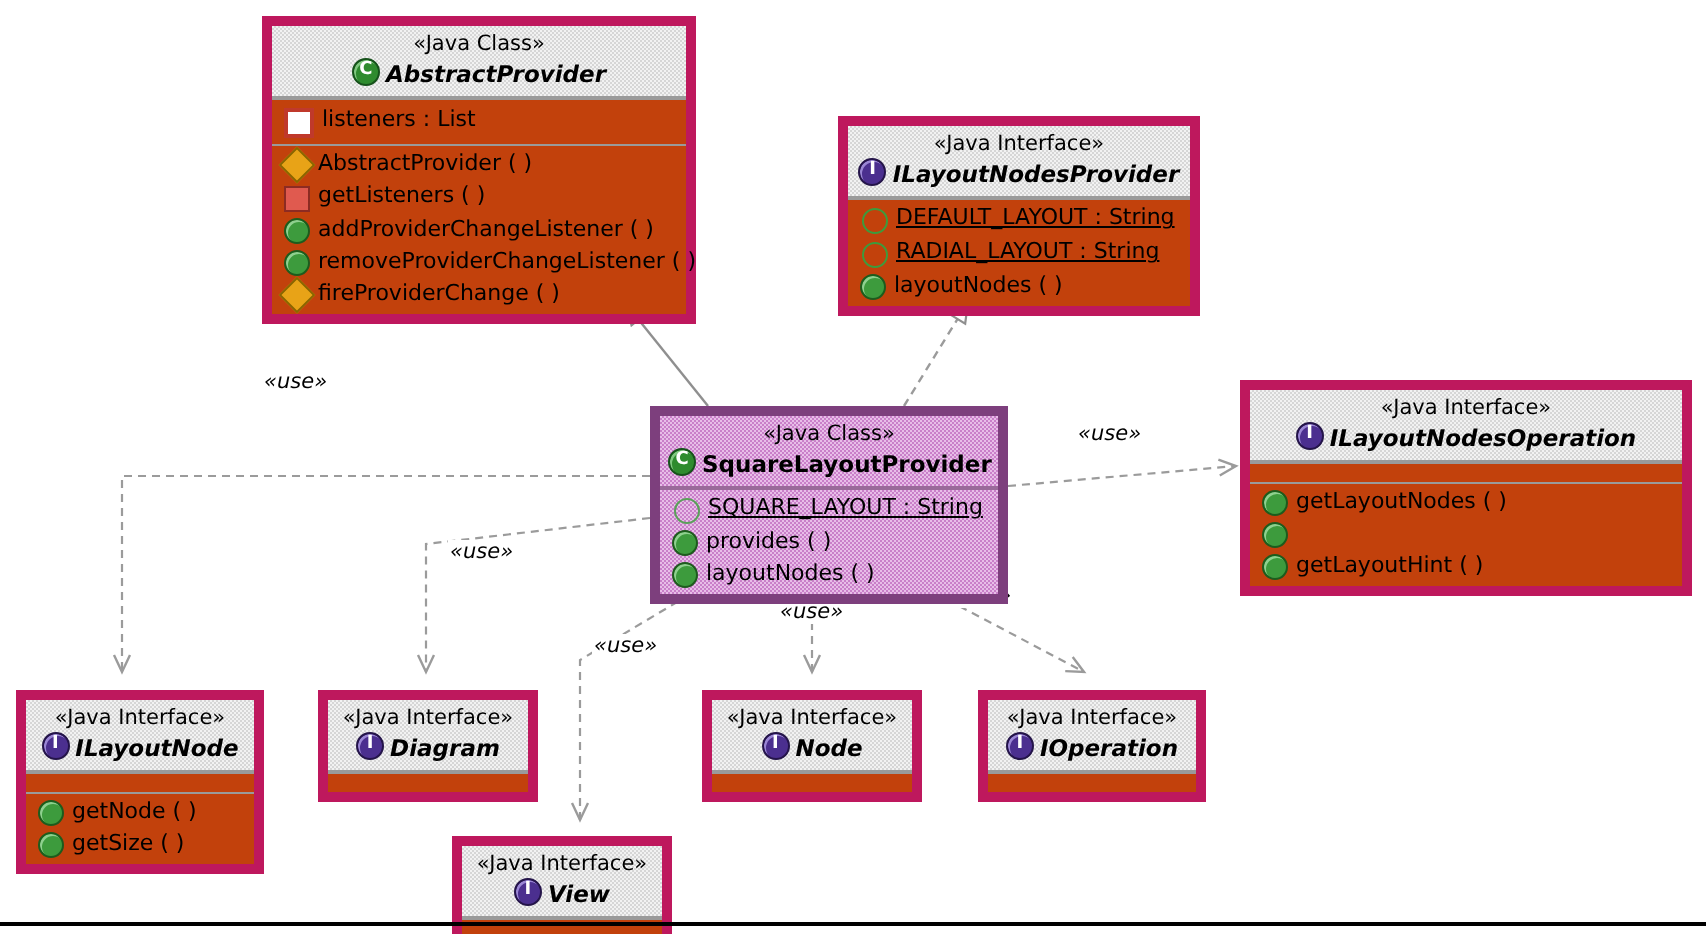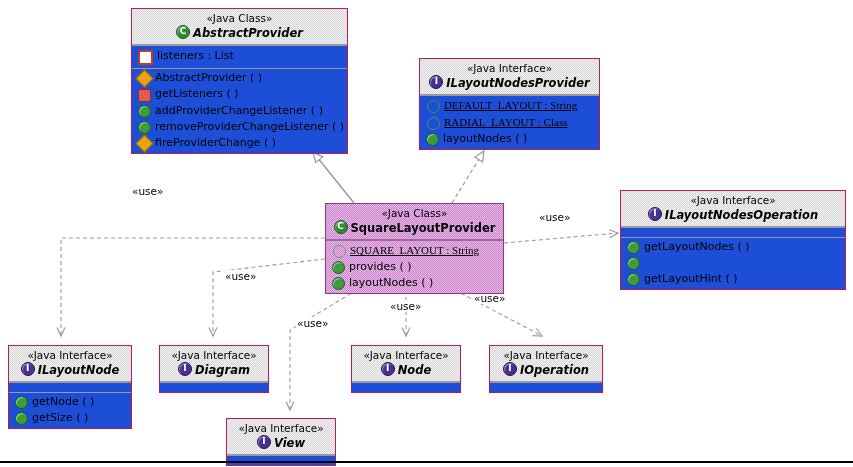--- a/index.html
+++ b/index.html
@@ -10,22 +10,22 @@
     overflow:hidden;
     position:relative;
   }
   #canvas{position:absolute;left:0;top:0;width:853px;height:467px;background:#fff;}
   #edges{position:absolute;left:0;top:0;width:853px;height:467px;pointer-events:none;}
 
   
   .uml{
     position:absolute;
     box-sizing:border-box;
-    border:1px solid #be185d;
-    background:#1d4ed8;
+    border:5px solid #be185d;
+    background:#c2410c;
     font-size:11px;
     color:#000;
     line-height:1.15;
   }
   .uml .hdr{
     background-image:
       linear-gradient(45deg,#d6d6d6 25%,transparent 25%,transparent 75%,#d6d6d6 75%),
       linear-gradient(45deg,#d6d6d6 25%,transparent 25%,transparent 75%,#d6d6d6 75%);
     background-size:2px 2px;
     background-position:0 0,1px 1px;
@@ -54,21 +54,21 @@
     border-top-color:#9a6a9a;
   }
   .stereo{font-size:10.5px;color:#000;display:block;letter-spacing:0px;}
   .cname{display:block;font-weight:bold;font-style:italic;font-size:11.5px;margin-top:1px;white-space:nowrap;}
   .cname.nonitalic{font-style:normal;}
 
   .sect{border-top:1px solid #9a9a9a;padding:1px 0 2px 0;}
   .sect.empty{min-height:9px;padding:0;}
   .row{display:flex;align-items:center;padding:1px 3px 1px 5px;white-space:nowrap;}
   .row .lbl{font-size:11px;}
-  .row .lbl.uline{text-decoration:underline;font-family:Liberation Serif, serif;}
+  .row .lbl.uline{text-decoration:underline;}
   .row .lbl.ital{}
   .row .ico{width:11px;height:11px;margin-right:4px;flex:0 0 11px;position:relative;}
 
   
   .ic-field-priv{border:2px solid #c0392b;background:#fff;width:7px;height:7px;margin-top:2px;margin-left:1px;}
   .ic-method-prot{width:9px;height:9px;margin-top:1px;margin-left:1px;background:#e8a317;border:1px solid #8a6400;transform:rotate(45deg);}
   .ic-method-priv{width:8px;height:8px;margin-top:2px;margin-left:1px;background:#e05a4f;border:1px solid #8d2b22;}
   .ic-method-pub{width:9px;height:9px;margin-top:1px;margin-left:1px;border-radius:50%;background:#3d9b3d;border:1px solid #1d5c1d;
     box-shadow:inset 1px 1px 0 #8fd08f;}
   .ic-field-pub{width:7px;height:7px;margin-top:2px;margin-left:2px;border-radius:50%;background:transparent;border:1.5px solid #3d9b3d;}
@@ -77,21 +77,21 @@
   
   .tic{width:12px;height:12px;display:inline-block;border-radius:50%;position:relative;vertical-align:-2px;margin-right:3px;}
   .tic-class{background:#2e8b2e;border:1px solid #16521b;box-shadow:inset 1px 1px 0 #7fc77f;}
   .tic-iface{background:#4b2f8f;border:1px solid #241449;box-shadow:inset 1px 1px 0 #9a86d4;}
   .tic .glyph{position:absolute;left:0;top:-1px;width:12px;height:12px;line-height:12px;text-align:center;
     font-size:9px;font-weight:bold;font-style:normal;color:#fff;font-family:"DejaVu Sans","Liberation Sans",sans-serif;}
 
   
   .elabel{
     position:absolute;font-size:10.5px;color:#000;background:#fff;padding:0 1px;
-    white-space:nowrap;font-family:"DejaVu Sans","Liberation Sans",sans-serif;
+    white-space:nowrap;font-family:"DejaVu Sans","Liberation Sans",sans-serif;font-style:italic;
   }
   .bottomrule{position:absolute;left:0;top:461px;width:853px;height:2px;background:#000;}
 </style>
 </head>
 <body>
 
 <div id="canvas">
 
   <svg id="edges" viewBox="0 0 853 467" width="853" height="467">
     <defs>
@@ -183,21 +183,21 @@
       <span class="stereo">«Java Interface»</span>
       <span class="cname"><span class="tic tic-iface"><span class="glyph">I</span></span><span>ILayoutNodesProvider</span></span>
     </div>
     <div class="sect">
       <div class="row">
         <span class="ico ic-field-pub"></span>
         <span class="lbl uline">DEFAULT_LAYOUT : String</span>
       </div>
       <div class="row">
         <span class="ico ic-field-pub"></span>
-        <span class="lbl uline">RADIAL_LAYOUT : Class</span>
+        <span class="lbl uline">RADIAL_LAYOUT : String</span>
       </div>
       <div class="row">
         <span class="ico ic-method-pub"></span>
         <span class="lbl">layoutNodes ( )</span>
       </div>
     </div>
   </div>
 
   <div class="uml pink" style="left:325px;top:203px;width:179px;">
     <div class="hdr">

